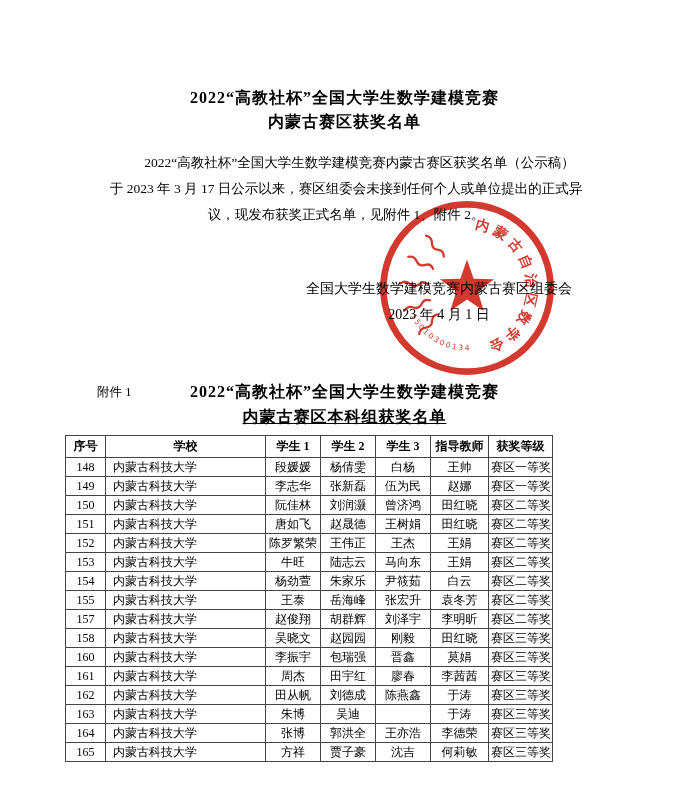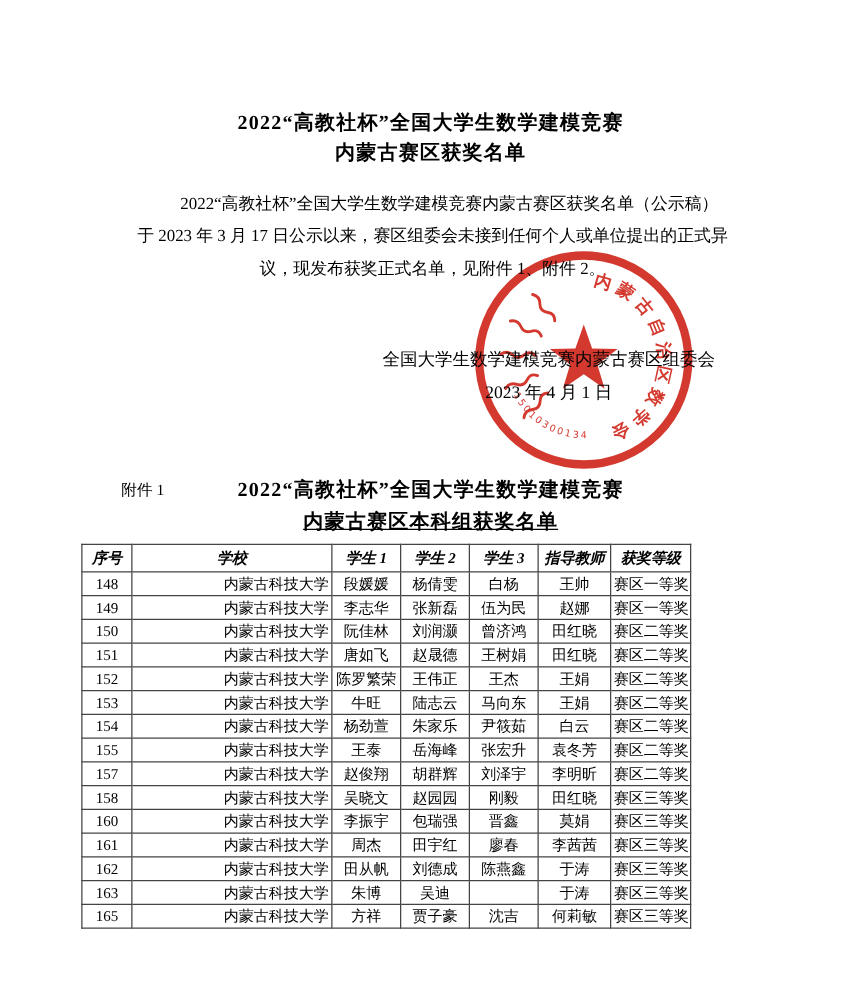--- a/index.html
+++ b/index.html
@@ -39,22 +39,22 @@
   table.awards{
     position:absolute;left:65px;top:435px;width:487px;
     border-collapse:collapse;table-layout:fixed;
     font-size:12px;
   }
   table.awards th,table.awards td{
     border:1px solid #444;
     padding:0 2px;height:18px;overflow:hidden;white-space:nowrap;
     text-align:center;font-weight:normal;
   }
-  table.awards th{height:21px;font-weight:bold;font-style:italic;}
-  table.awards td.school{text-align:right;padding-left:7px;margin-left:10px;}
+  table.awards th{height:21px;font-weight:bold;}
+  table.awards td.school{text-align:left;padding-left:7px;margin-left:10px;}
 </style>
 </head>
 <body>
 
 <div class="page">
 
   <div class="doc-title l1">2022“高教社杯”全国大学生数学建模竞赛</div>
   <div class="doc-title l2">内蒙古赛区获奖名单</div>
 
   <div class="body-par">
@@ -240,20 +240,29 @@
         <tr>
           <td>163</td>
           <td class="school">内蒙古科技大学</td>
           <td>朱博</td>
           <td>吴迪</td>
           <td></td>
           <td>于涛</td>
           <td>赛区三等奖</td>
         </tr>
         <tr>
+          <td>164</td>
+          <td class="school">内蒙古科技大学</td>
+          <td>张博</td>
+          <td>郭洪全</td>
+          <td>王亦浩</td>
+          <td>李德荣</td>
+          <td>赛区三等奖</td>
+        </tr>
+        <tr>
           <td>165</td>
           <td class="school">内蒙古科技大学</td>
           <td>方祥</td>
           <td>贾子豪</td>
           <td>沈吉</td>
           <td>何莉敏</td>
           <td>赛区三等奖</td>
         </tr>
       </tbody>
   </table>

